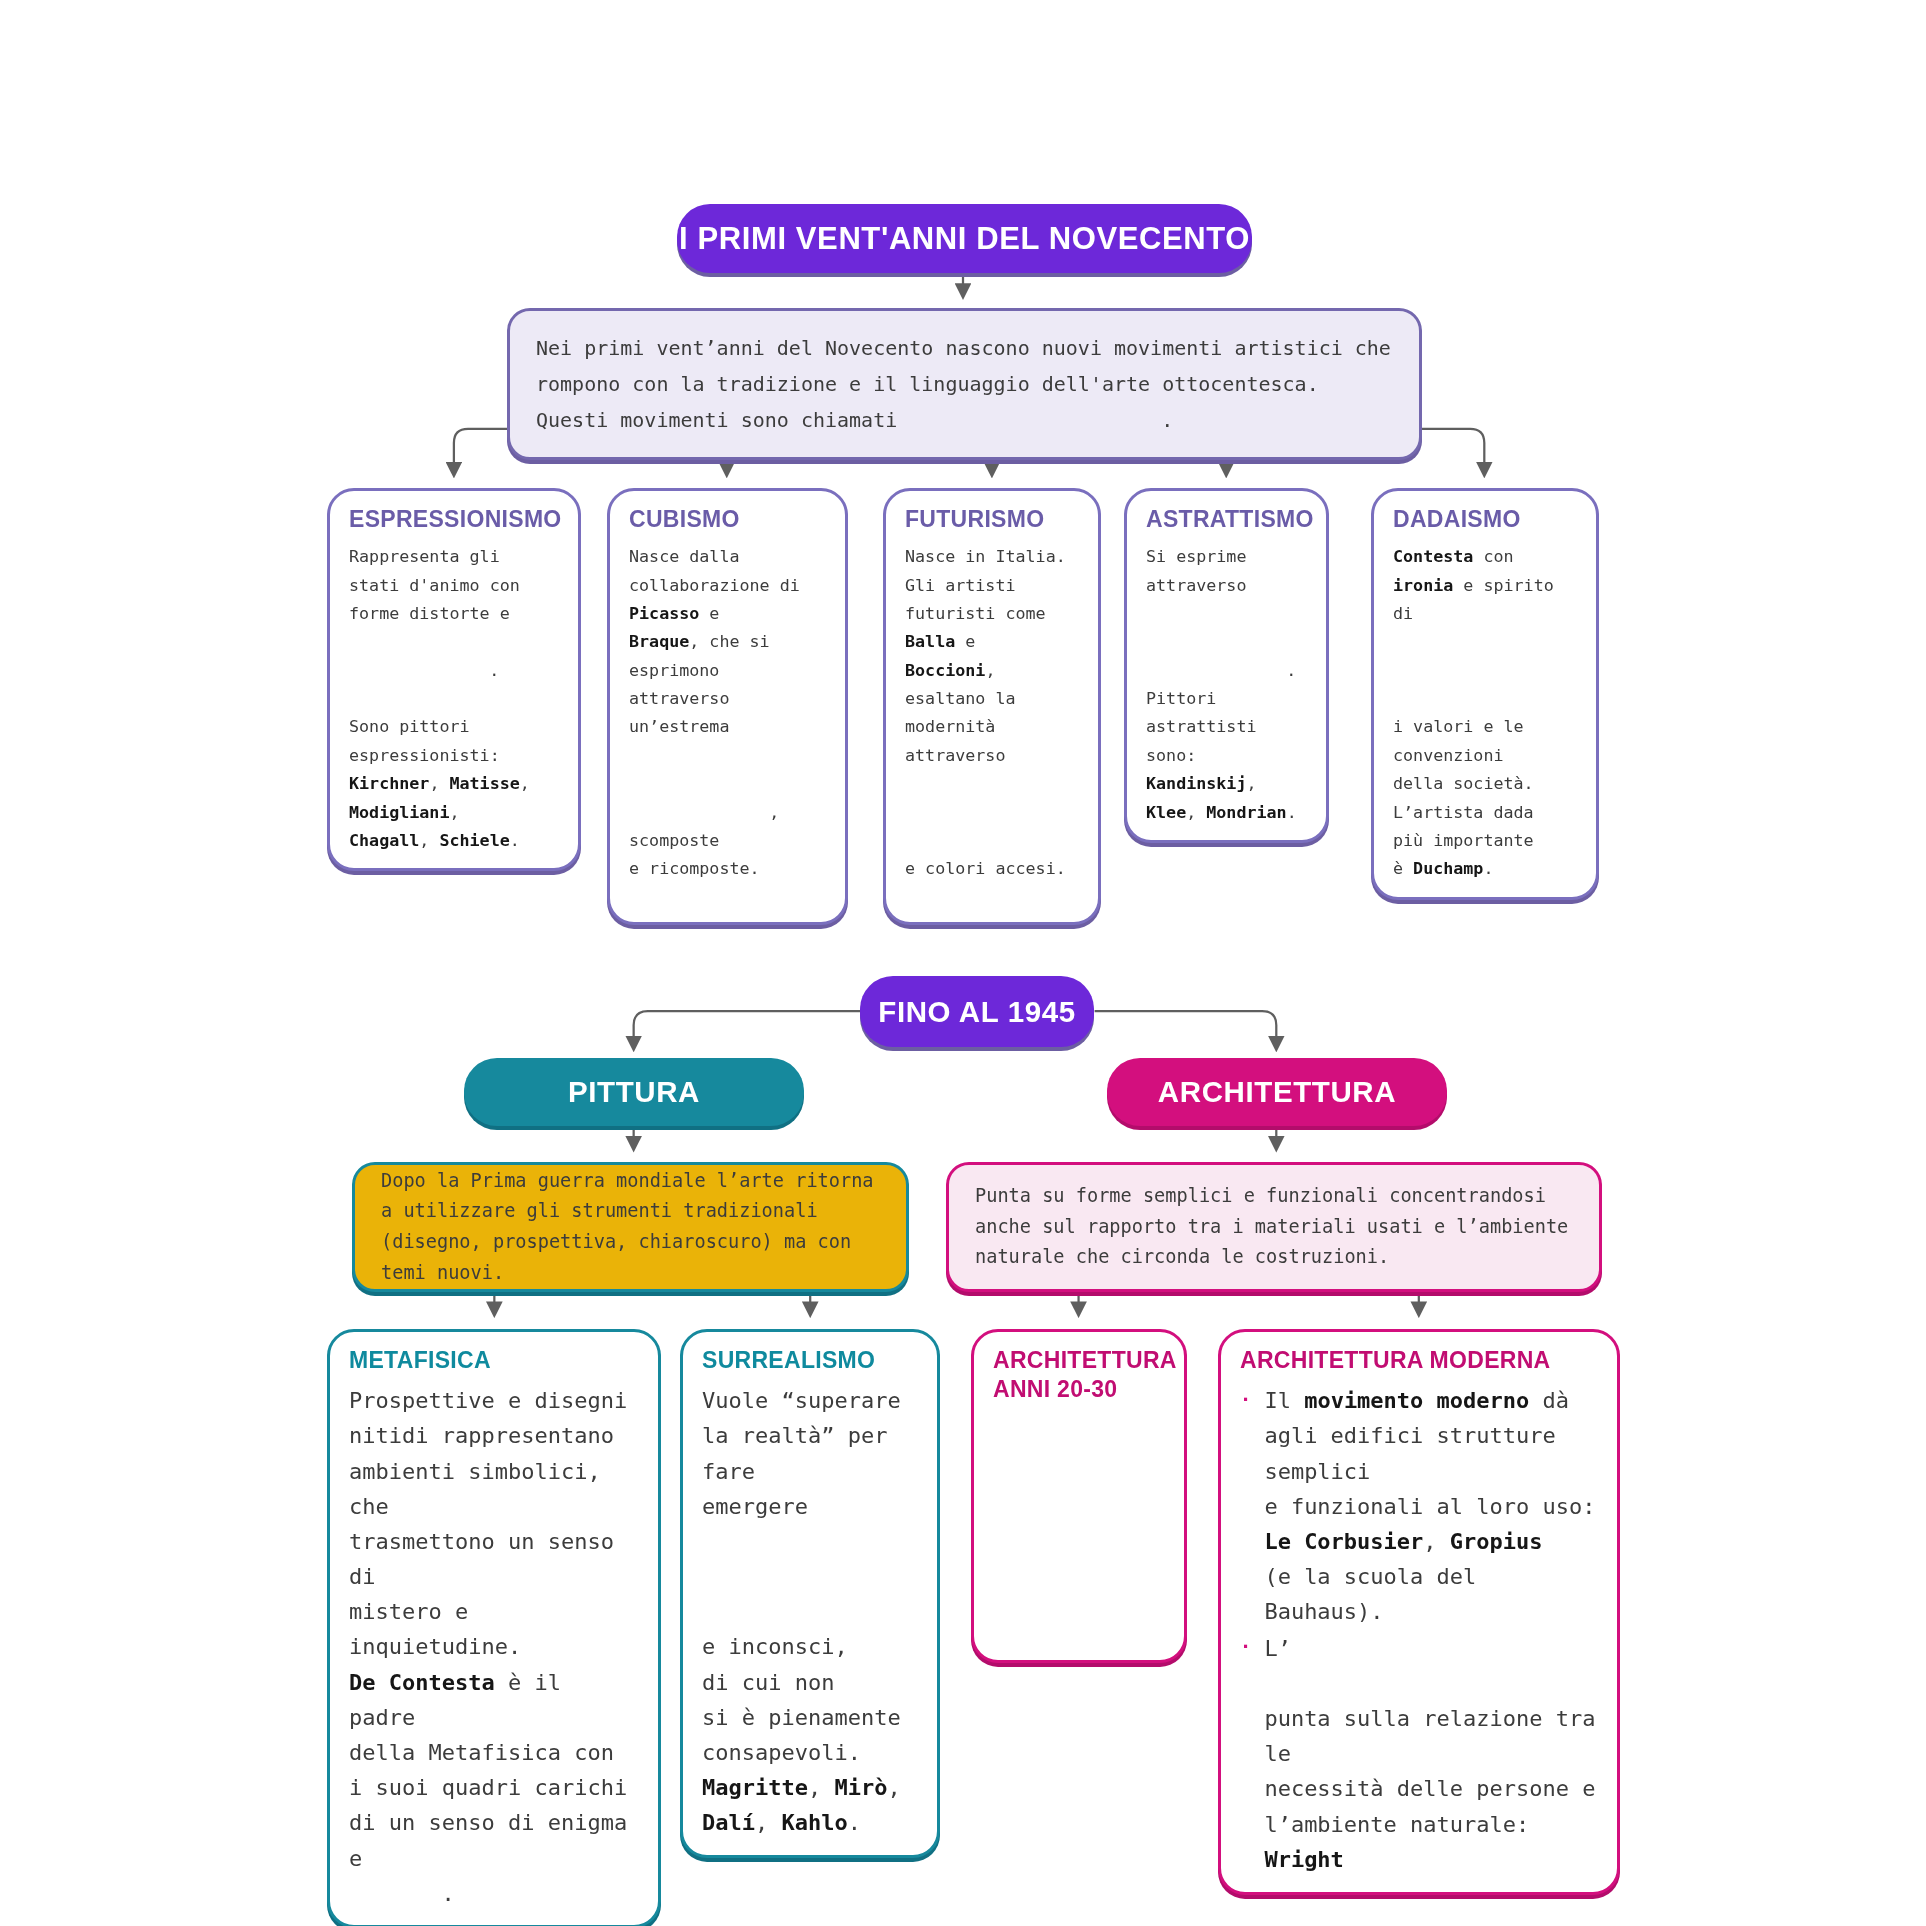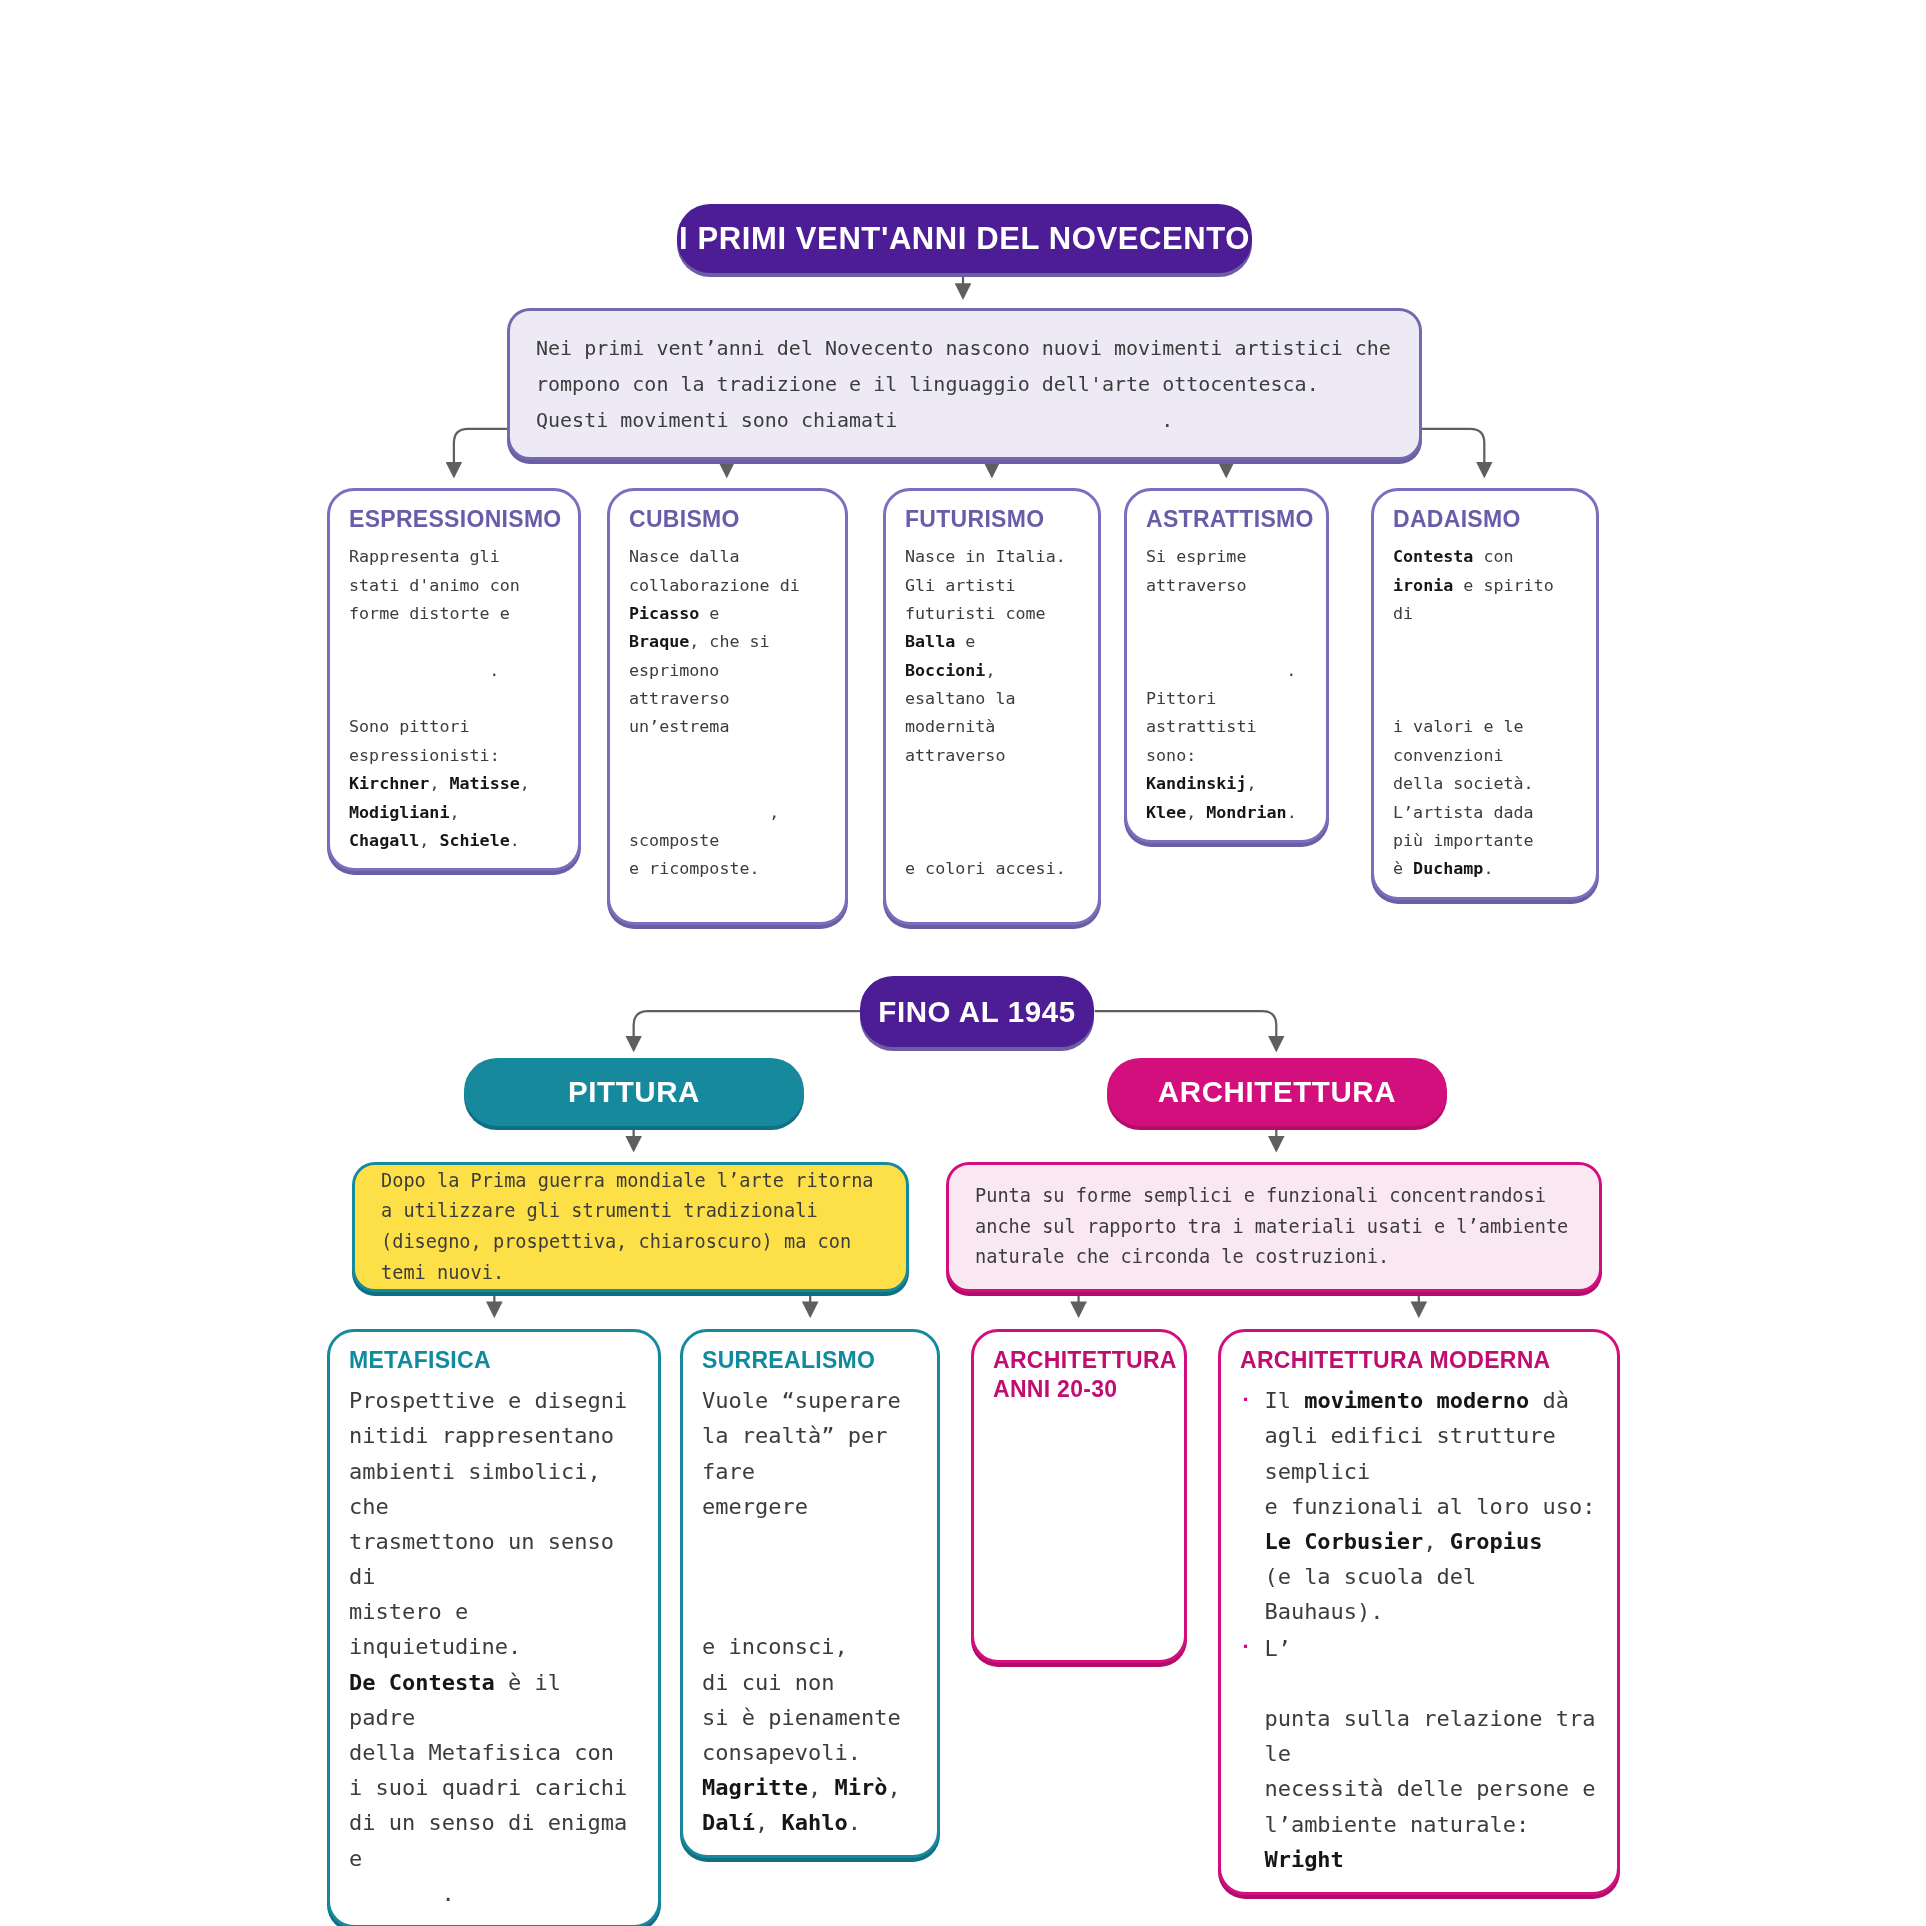--- a/index.html
+++ b/index.html
@@ -4,30 +4,30 @@
 <style>
   html,body{margin:0;padding:0;background:#ffffff;}
   .canvas{position:relative;width:1926px;height:1926px;background:#ffffff;
           font-family:"DejaVu Sans Mono",monospace;color:#3c3c3c;}
   .connectors{position:absolute;left:0;top:0;width:1926px;height:1926px;z-index:0;}
 
   
   .pill{position:absolute;z-index:2;display:flex;align-items:center;justify-content:center;
         border-radius:33px;color:#fff;font-family:"Liberation Sans",sans-serif;
         font-weight:800;text-align:center;}
-  .pill-purple{background:#4c1d95;box-shadow:0 3.9px 0 #6c5ea2;}
+  .pill-purple{background:#6d28d9;box-shadow:0 3.9px 0 #6c5ea2;}
   .pill-teal{background:#16899d;box-shadow:0 3.9px 0 #107083;}
   .pill-magenta{background:#d30f7e;box-shadow:0 3.9px 0 #b30c6b;}
   .pill-label{letter-spacing:0.6px;}
 
   
   .panel{position:absolute;z-index:2;border-radius:23px;box-sizing:border-box;
          display:flex;align-items:center;}
   .panel-purple{background:#edeaf6;border:3.9px solid #7468ae;box-shadow:0 3.9px 0 #6c5ea2;}
-  .panel-teal{background:#fde047;border:3.9px solid #16899d;box-shadow:0 3.9px 0 #107083;justify-content:flex-end;}
+  .panel-teal{background:#eab308;border:3.9px solid #16899d;box-shadow:0 3.9px 0 #107083;justify-content:flex-end;}
   .panel-pink{background:#f9e8f2;border:3.9px solid #d30f7e;box-shadow:0 3.9px 0 #b30c6b;}
   .panel-body{padding:11.6px 26px;}
   .intro-top{font-size:20px;line-height:1.8;}
   .intro-low{font-size:18.6px;line-height:1.65;}
 
   
   .box{position:absolute;z-index:2;background:#fff;border-radius:27px;box-sizing:border-box;
        padding:14px 19px;}
   .box-purple{border:3.9px solid #7a6fbe;box-shadow:0 3.9px 0 #6c5ea2;}
   .box-teal{border:3.9px solid #16899d;box-shadow:0 3.9px 0 #107083;}

